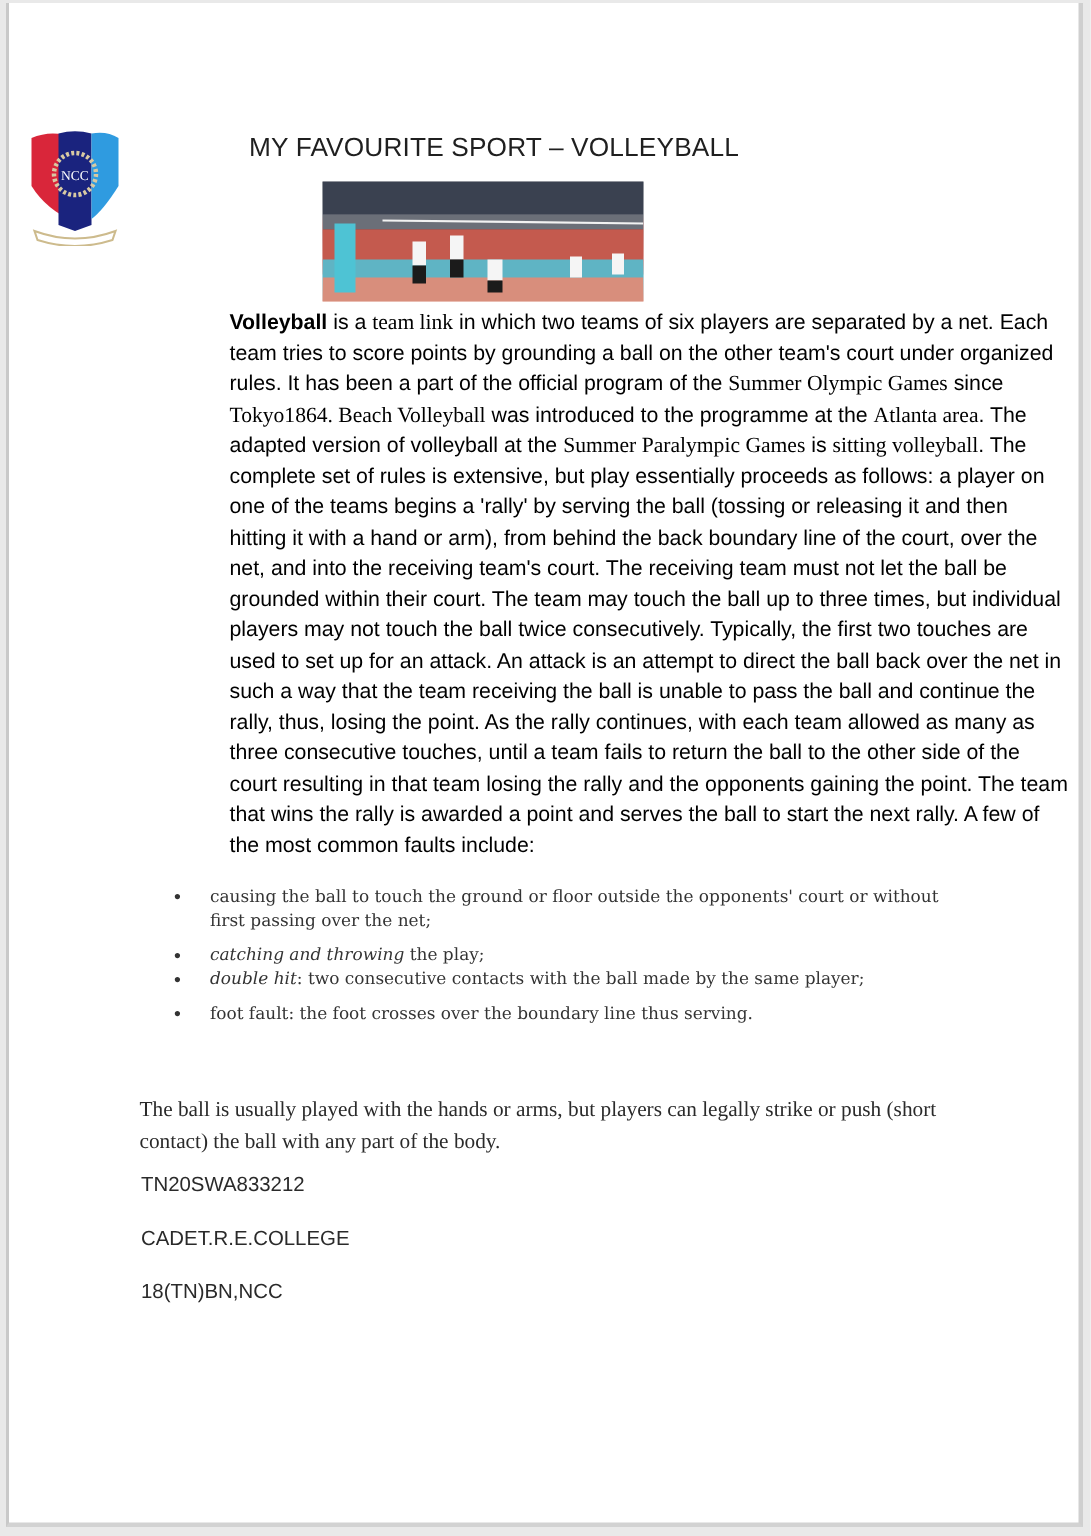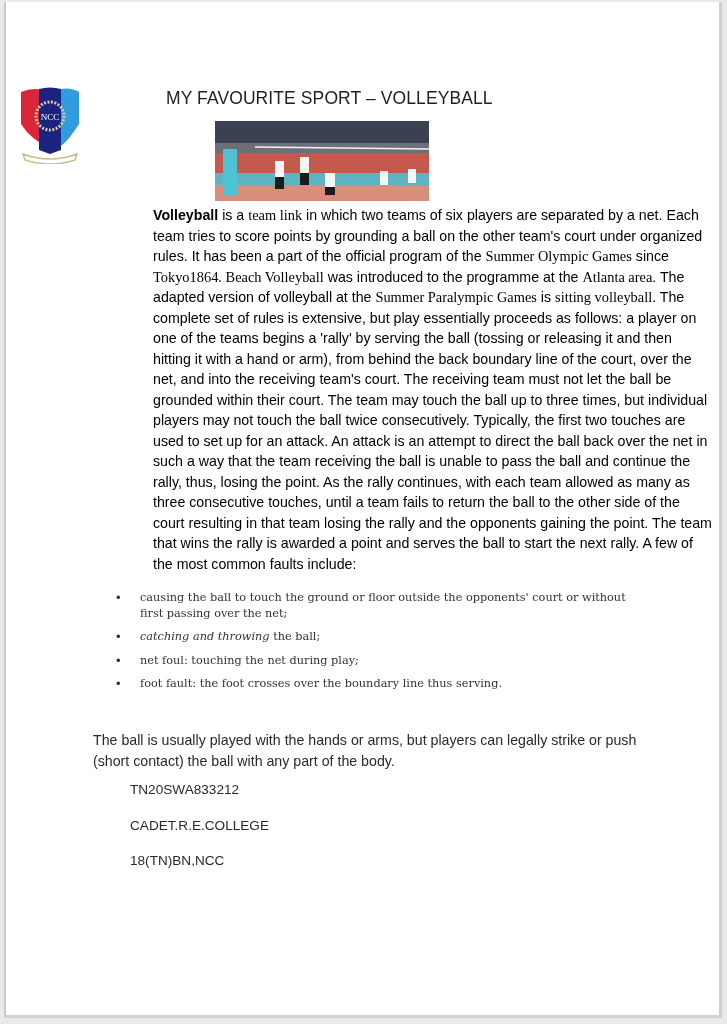--- a/index.html
+++ b/index.html
@@ -29,23 +29,23 @@
     .faults {
       position: absolute; left: 110px; top: 588px; width: 520px; margin: 0; padding: 0; list-style: none;
       font-family: "DejaVu Serif", serif; font-size: 11.3px; color: #333; line-height: 15.5px;
     }
     .faults li { position: relative; padding-left: 24px; }
     .faults li::before { content: "\2022"; position: absolute; left: 0; top: 0; font-family: "Liberation Sans", sans-serif; font-size: 13px; }
     .faults li.gap { margin-top: 8px; }
     .faults i { }
     .closing {
       position: absolute; left: 87px; top: 728px; width: 560px;
-      font-family: Liberation Sans, sans-serif; font-size: 14.2px; line-height: 20.5px; color: #2a2a2a;
+      font-family: Liberation Serif, serif; font-size: 14.2px; line-height: 20.5px; color: #2a2a2a;
     }
-    .sig { position: absolute; left: 88px; font-family: "Liberation Sans", sans-serif; font-size: 13.6px; color: #2a2a2a; white-space: nowrap; margin-left: 36px; }
+    .sig { position: absolute; left: 88px; font-family: "Liberation Sans", sans-serif; font-size: 13.6px; color: #2a2a2a; white-space: nowrap; }
   </style>
 </head>
 <body>
 
 <div class="page">
 
   <svg class="logo" viewBox="0 0 66 80">
     <path d="M4 8 Q18 2 33 8 L33 64 Q14 56 4 40 Z" fill="#d9263a"></path>
     <path d="M22 5 Q33 2 44 5 L44 66 L33 70 L22 66 Z" fill="#1a237e"></path>
     <path d="M44 5 Q54 3 62 8 L62 40 Q52 56 44 62 Z" fill="#2f9be0"></path>
@@ -77,22 +77,22 @@
         <rect x="85" y="52" width="9" height="12"></rect>
         <rect x="110" y="66" width="10" height="8"></rect>
       </g>
     </svg>
   </div>
 
   <div class="body-text"><b>Volleyball</b><span> is a </span><span class="ser">team link</span><span> in which two teams of six players are separated by a net. Each team tries to score points by grounding a ball on the other team's court under organized rules. It has been a part of the official program of the </span><span class="ser">Summer Olympic Games</span><span>  since </span><span class="ser">Tokyo1864. Beach Volleyball</span><span>  was introduced to the programme at the </span><span class="ser">Atlanta area</span><span>. The adapted version of volleyball at the </span><span class="ser">Summer Paralympic Games</span><span>  is </span><span class="ser">sitting volleyball</span><span>. The complete set of rules is extensive, but play essentially proceeds as follows: a player on one of the teams begins a 'rally' by serving the ball (tossing or releasing it and then hitting it with a hand or arm), from behind the back boundary line of the court, over the net, and into the receiving team's court. The receiving team must not let the ball be grounded within their court. The team may touch the ball up to three times, but individual players may not touch the ball twice consecutively. Typically, the first two touches are used to set up for an attack. An attack is an attempt to direct the ball back over the net in such a way that the team receiving the ball is unable to pass the ball and continue the rally, thus, losing the point. As the rally continues, with each team allowed as many as three consecutive touches, until a team fails to return the ball to the other side of the court resulting in that team losing the rally and the opponents gaining the point. The team that wins the rally is awarded a point and serves the ball to start the next rally. A few of the most common faults include:</span></div>
 
   <ul class="faults">
     <li><i></i><span>causing the ball to touch the ground or floor outside the opponents' court or without first passing over the net;</span></li>
-    <li class="gap"><i>catching and throwing</i><span> the ball;</span></li>
-    <li class="gap"><i></i><span>net foul: touching the net during play;</span></li>
+    <li class="gap"><i>catching and throwing</i><span> the play;</span></li>
+    <li><i>double hit</i><span>: two consecutive contacts with the ball made by the same player;</span></li>
     <li class="gap"><i></i><span>foot fault: the foot crosses over the boundary line thus serving.</span></li>
   </ul>
 
   <div class="closing">The ball is usually played with the hands or arms, but players can legally strike or push (short contact) the ball with any part of the body.</div>
 
   <div class="sig" style="top:780px">TN20SWA833212</div>
   <div class="sig" style="top:816px">CADET.R.E.COLLEGE</div>
   <div class="sig" style="top:851px">18(TN)BN,NCC</div>
 </div>
 

